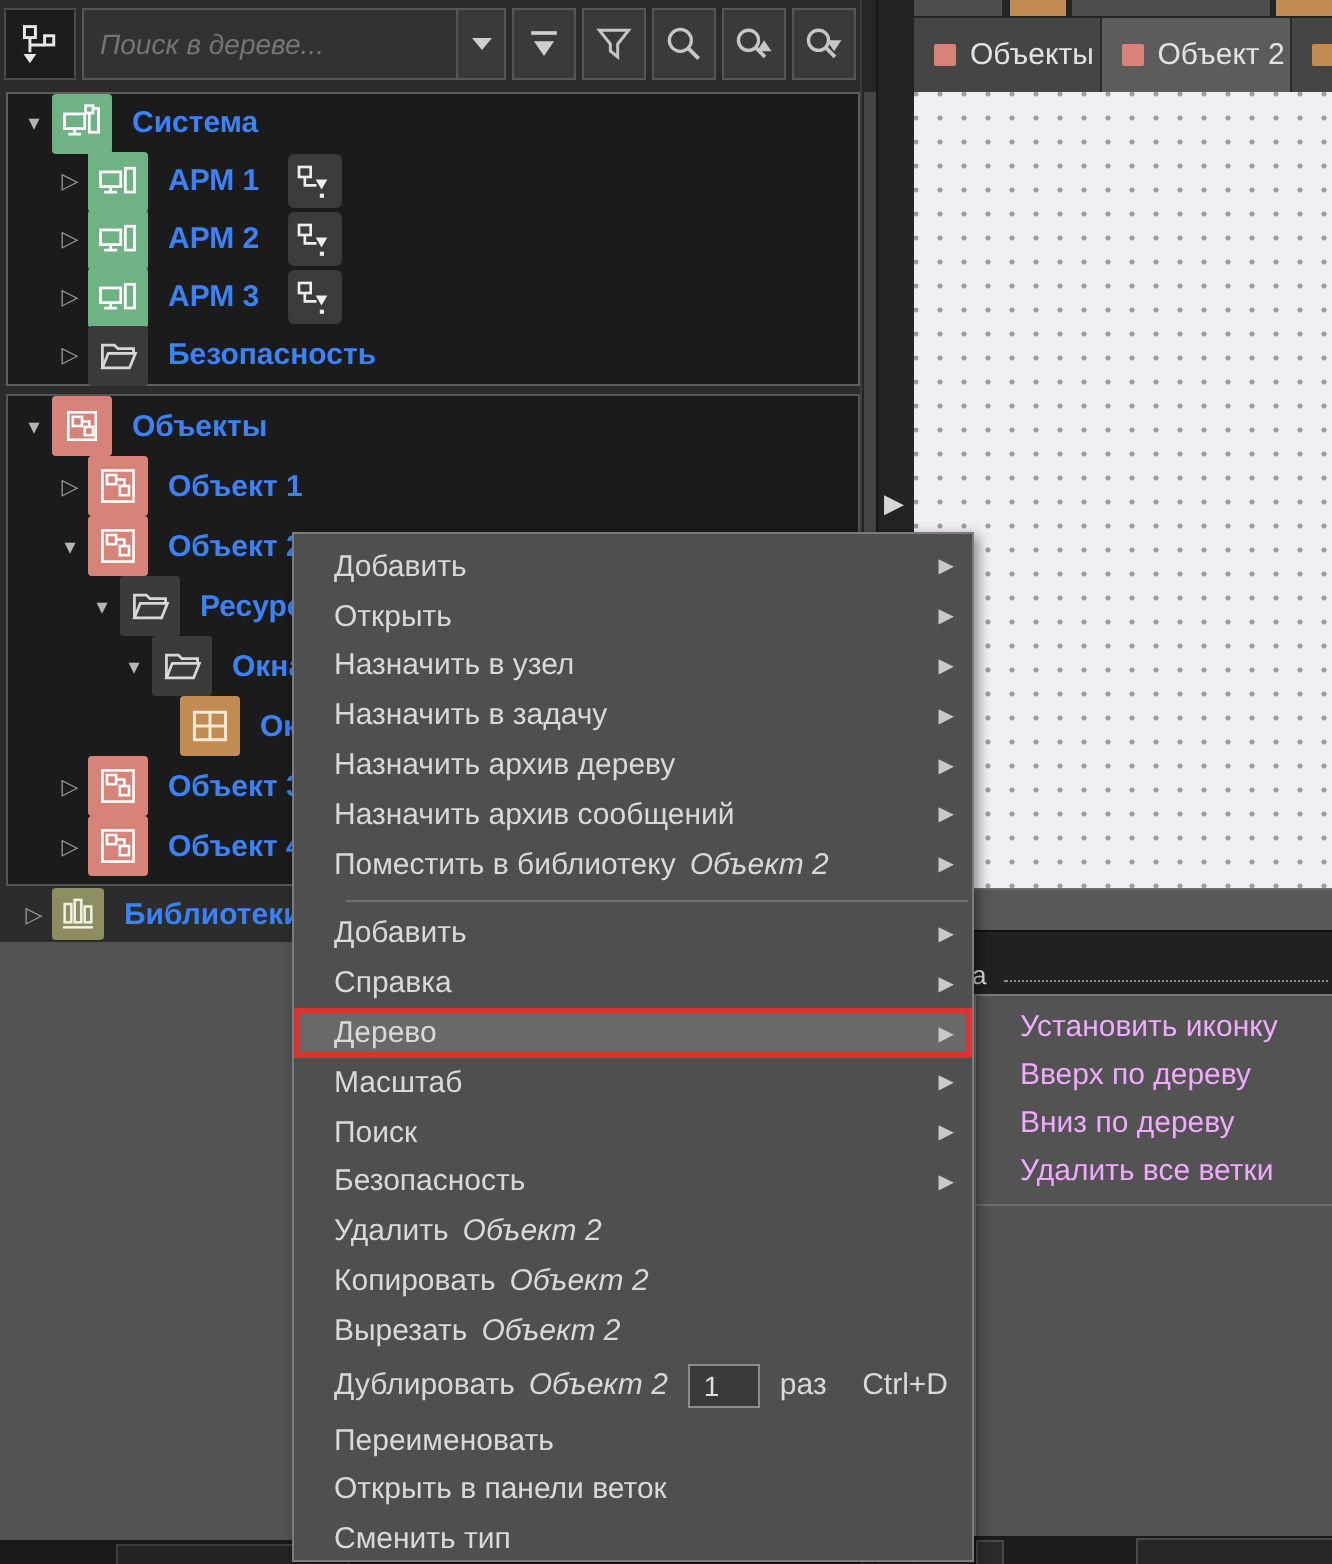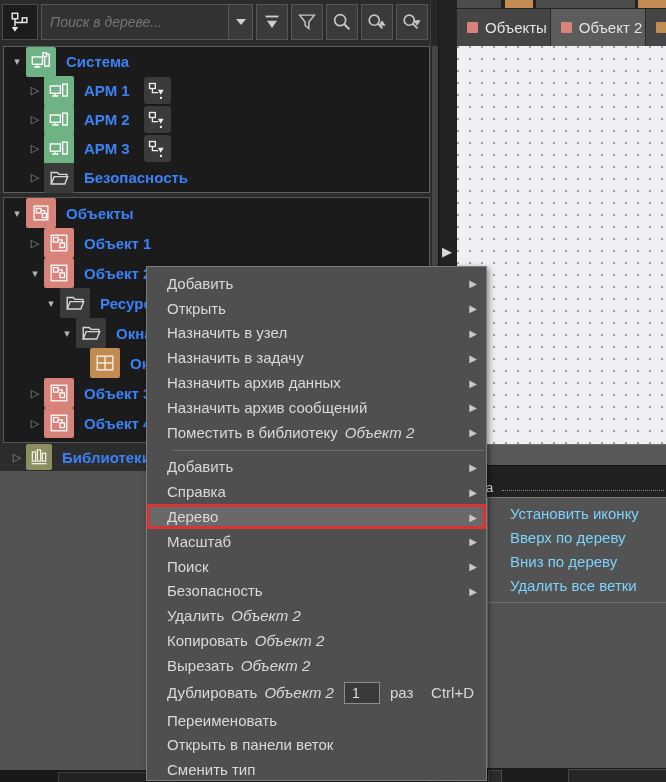--- a/index.html
+++ b/index.html
@@ -47,21 +47,21 @@
   .tab{height:37px;display:flex;align-items:center;padding:0 10px;background:#454545;border-right:1px solid #2a2a2a;white-space:nowrap;overflow:hidden;}
   .tab.active{background:#5c5c5c;}
   .tab .sw{width:11px;height:11px;border-radius:1px;margin-right:7px;flex:0 0 11px;}
   .tab .tl{font-size:15px;color:#e3e3e3;}
   .canvas{position:absolute;left:457px;top:46px;width:209px;height:398px;background-color:#f2eff4;background-image:radial-gradient(#a09ba5 1.1px,transparent 1.45px);background-size:12px 12px;background-position:7px 7px;}
   .hstrip{position:absolute;left:457px;top:444px;width:209px;height:21px;background:#585858;border-top:1px solid #6a6a6a;}
   .darkstrip{position:absolute;left:457px;top:465px;width:209px;height:32px;background:#212121;border-top:1px solid #111;}
   .partial-a{position:absolute;left:29px;top:14px;font-size:13px;color:#dcdcdc;}
   .dotline{position:absolute;left:45px;right:2px;top:24px;border-top:1px dotted #8a8a8a;}
   .graypanel{position:absolute;left:487px;top:497px;width:179px;height:271px;background:#535353;border-left:1px solid #7d7d7d;border-top:1px solid #7a7a7a;}
-  .sub-item{height:24px;display:flex;align-items:center;padding-left:22px;font-size:15px;color:#7dd3fc;white-space:nowrap;}
+  .sub-item{height:24px;display:flex;align-items:center;padding-left:22px;font-size:15px;color:#f0abfc;white-space:nowrap;}
   .sub-sep{margin-top:5px;border-top:1px solid #6e6e6e;}
   .bstrip-r{position:absolute;left:487px;top:768px;width:179px;height:14px;background:#1c1c1c;}
   .bstrip-r .bx1{position:absolute;left:1px;top:2px;width:14px;height:12px;background:#2b2b2b;border:1px solid #484848;border-bottom:0;}
   .bstrip-r .bx2{position:absolute;left:81px;top:1px;right:0;height:13px;background:#262626;border:1px solid #484848;border-bottom:0;border-right:0;}
   .bstrip-l{position:absolute;left:0;top:770px;width:430px;height:12px;background:#191919;}
   .bstrip-l .bxa{position:absolute;left:58px;top:2px;width:117px;height:10px;background:#232323;border:1px solid #3d3d3d;border-bottom:0;}
 
   
   .cmenu{position:absolute;left:146px;top:266px;width:341px;height:515px;background:#4f4f4f;border:1px solid #7c7c7c;z-index:10;padding-top:4px;box-shadow:2px 2px 6px rgba(0,0,0,.45);}
   .mi{position:relative;height:24.8px;display:flex;align-items:center;padding-left:20px;font-size:15px;color:#d9d9d9;white-space:nowrap;}
@@ -436,21 +436,21 @@
       </div>
     <div class="mi">
         <span>Назначить в узел</span>
         <span class="arrow">▶</span>
       </div>
     <div class="mi">
         <span>Назначить в задачу</span>
         <span class="arrow">▶</span>
       </div>
     <div class="mi">
-        <span>Назначить архив данных</span>
+        <span>Назначить архив дереву</span>
         <span class="arrow">▶</span>
       </div>
     <div class="mi">
         <span>Назначить архив сообщений</span>
         <span class="arrow">▶</span>
       </div>
     <div class="mi">
         <span>Поместить в библиотеку</span>
         <span class="obj">Объект 2</span>
         <span class="arrow">▶</span>

